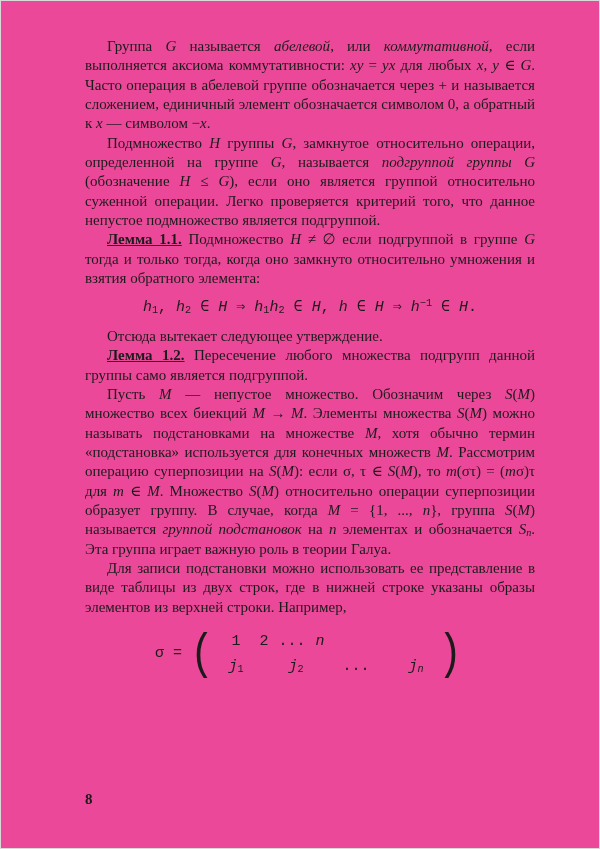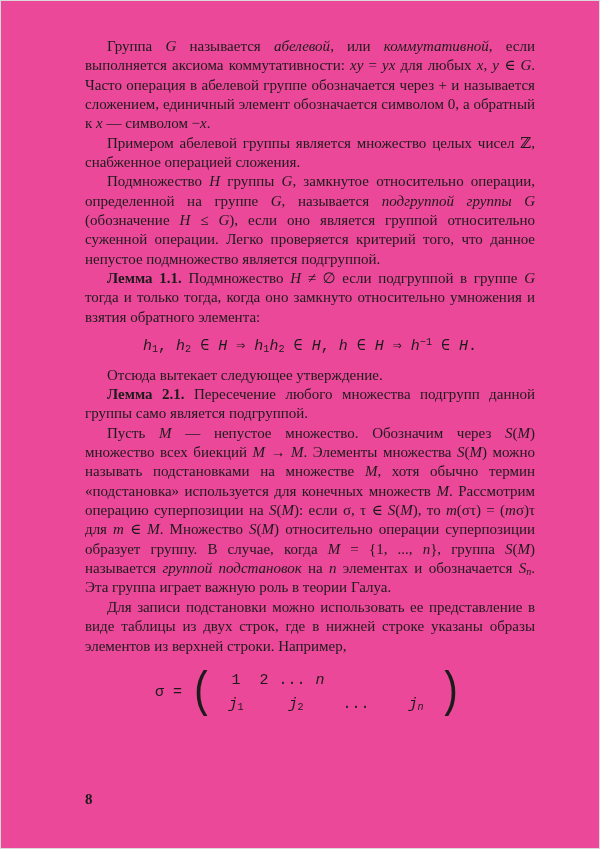--- a/index.html
+++ b/index.html
@@ -23,21 +23,21 @@
     left: 84px;
     top: 36px;
     width: 450px;
     font-size: 15px;
     line-height: 1.29;
     text-align: justify;
   }
   p.para { margin: 0; text-align: justify; }
   p.indent { text-indent: 22px; }
   .i { font-style: italic; }
-  .b { font-weight: bold; }
+  .b { font-weight: bold; text-decoration: underline; }
   .sub  { font-size: 0.68em; vertical-align: -0.22em; }
   .isub { font-size: 0.68em; vertical-align: -0.22em; font-style: italic; }
   .sup  { font-size: 0.68em; vertical-align: 0.5em; }
   .formula {
     margin: 9px 0;
     text-align: center;
     text-indent: 0;
     font-family: Liberation Mono, monospace;
   }
   .matrix-formula {
@@ -70,26 +70,25 @@
     font-weight: bold;
     font-size: 15px;
   }
 </style>
 </head>
 <body>
 
 <div class="page" style="background: #ec4899; color: rgb(27, 27, 27);">
   <div class="content" id="content">
       <p class="para indent"><span>Группа </span><span class="i">G</span><span> называется </span><span class="i">абелевой</span><span>, или </span><span class="i">коммутативной</span><span>, если выполняется аксиома коммутативности: </span><span class="i">xy</span><span> = </span><span class="i">yx</span><span> для любых </span><span class="i">x</span><span>, </span><span class="i">y</span><span> ∈ </span><span class="i">G</span><span>. Часто операция в абелевой группе обозначается через + и называется сложением, единичный элемент обозначается символом 0, а обратный к </span><span class="i">x</span><span> — символом −</span><span class="i">x</span><span>.</span></p>
-      <p class="para indent"><span>Примером абелевой группы является множество целых чисел ℤ, снабженное операцией сложения.</span></p>
       <p class="para indent"><span>Подмножество </span><span class="i">H</span><span> группы </span><span class="i">G</span><span>, замкнутое относительно операции, определенной на группе </span><span class="i">G</span><span>, называется </span><span class="i">подгруппой группы G</span><span> (обозначение </span><span class="i">H</span><span> ≤ </span><span class="i">G</span><span>), если оно является группой относительно суженной операции. Легко проверяется критерий того, что данное непустое подмножество является подгруппой.</span></p>
       <p class="para indent"><span class="b">Лемма 1.1.</span><span> Подмножество </span><span class="i">H</span><span> ≠ ∅ если подгруппой в группе </span><span class="i">G</span><span> тогда и только тогда, когда оно замкнуто относительно умножения и взятия обратного элемента:</span></p>
       <div class="formula"><span class="i">h</span><span class="sub">1</span><span>, </span><span class="i">h</span><span class="sub">2</span><span> ∈ </span><span class="i">H</span><span> ⇒ </span><span class="i">h</span><span class="sub">1</span><span class="i">h</span><span class="sub">2</span><span> ∈ </span><span class="i">H</span><span>, </span><span class="i">h</span><span> ∈ </span><span class="i">H</span><span> ⇒ </span><span class="i">h</span><span class="sup">−1</span><span> ∈ </span><span class="i">H</span><span>.</span></div>
       <p class="para indent"><span>Отсюда вытекает следующее утверждение.</span></p>
-      <p class="para indent"><span class="b">Лемма 2.1.</span><span> Пересечение любого множества подгрупп данной группы само является подгруппой.</span></p>
+      <p class="para indent"><span class="b">Лемма 1.2.</span><span> Пересечение любого множества подгрупп данной группы само является подгруппой.</span></p>
       <p class="para indent"><span>Пусть </span><span class="i">M</span><span> — непустое множество. Обозначим через </span><span class="i">S</span><span>(</span><span class="i">M</span><span>) множество всех биекций </span><span class="i">M</span><span> → </span><span class="i">M</span><span>. Элементы множества </span><span class="i">S</span><span>(</span><span class="i">M</span><span>) можно называть подстановками на множестве </span><span class="i">M</span><span>, хотя обычно термин «подстановка» используется для конечных множеств </span><span class="i">M</span><span>. Рассмотрим операцию суперпозиции на </span><span class="i">S</span><span>(</span><span class="i">M</span><span>): если σ, τ ∈ </span><span class="i">S</span><span>(</span><span class="i">M</span><span>), то </span><span class="i">m</span><span>(στ) = (</span><span class="i">m</span><span>σ)τ для </span><span class="i">m</span><span> ∈ </span><span class="i">M</span><span>. Множество </span><span class="i">S</span><span>(</span><span class="i">M</span><span>) относительно операции суперпозиции образует группу. В случае, когда </span><span class="i">M</span><span> = {1, ..., </span><span class="i">n</span><span>}, группа </span><span class="i">S</span><span>(</span><span class="i">M</span><span>) называется </span><span class="i">группой подстановок</span><span> на </span><span class="i">n</span><span> элементах и обозначается </span><span class="i">S</span><span class="isub">n</span><span>. Эта группа играет важную роль в теории Галуа.</span></p>
       <p class="para indent"><span>Для записи подстановки можно использовать ее представление в виде таблицы из двух строк, где в нижней строке указаны образы элементов из верхней строки. Например,</span></p>
       <div class="formula matrix-formula">
         <span class="mx-lhs"><span>σ = </span></span>
         <span class="paren">(</span>
         <span class="mx">
           <span class="mx-row">
             <span class="mx-cell"><span>1</span></span>
             <span class="mx-cell"><span>2</span></span>
             <span class="mx-cell"><span>...</span></span>

